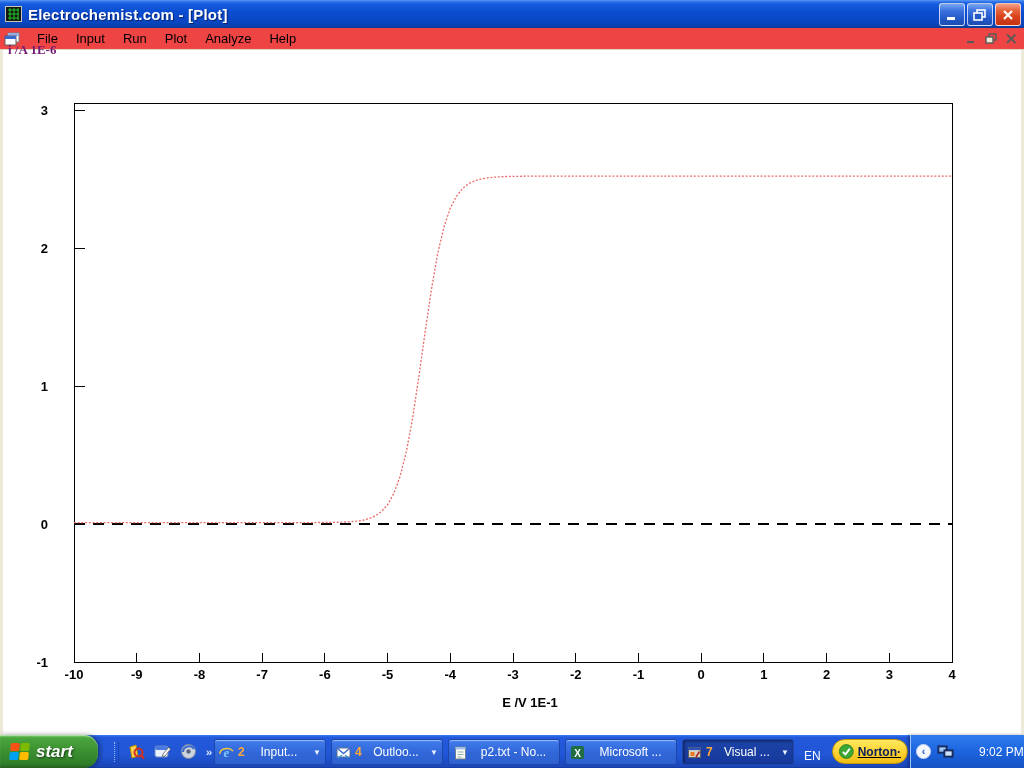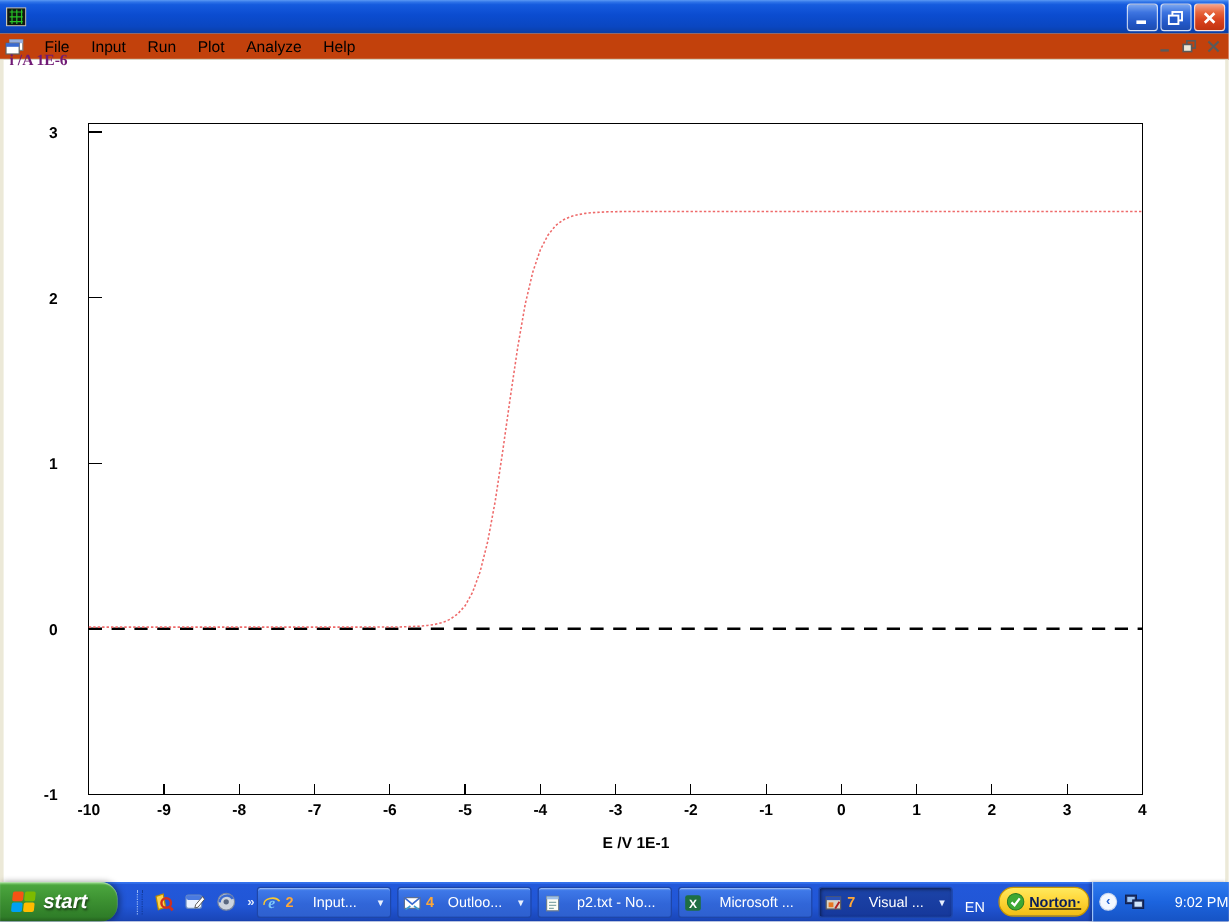--- a/index.html
+++ b/index.html
@@ -17,21 +17,21 @@
   .title-text{color:#fff;font-weight:bold;font-size:15px;letter-spacing:.2px;text-shadow:1px 1px 1px rgba(0,0,40,.55);}
   .win-btns{position:absolute;right:3px;top:3px;display:flex;gap:2px;}
   .wbtn{
     width:26px;height:23px;border-radius:3px;border:1px solid rgba(255,255,255,.7);
     background:linear-gradient(180deg,#7aa6f0 0%,#3d74e0 30%,#2258c8 70%,#1d4cb0 100%);
     display:flex;align-items:center;justify-content:center;padding:0;cursor:default;
   }
   .wbtn.close{background:linear-gradient(180deg,#f5a088 0%,#e6653c 30%,#d9431e 60%,#c23310 100%);}
   
   .menubar{
-    position:absolute;left:0;top:28px;width:1024px;height:22px;background:#c2410c;
+    position:absolute;left:0;top:28px;width:1024px;height:22px;background:#ef4444;
     display:flex;align-items:center;font-size:13px;color:#000;
     border-bottom:1px solid #d8d4c4;box-sizing:border-box;
   }
   .mdi-icon{width:16px;height:14px;margin:0 8px 0 4px;flex:0 0 auto;}
   .menu-item{padding:2px 9px;cursor:default;}
   .mdi-btns{position:absolute;right:4px;top:3px;display:flex;gap:3px;}
   .mbtn{width:17px;height:15px;background:transparent;border:none;display:flex;align-items:center;justify-content:center;padding:0;}
   
   .client{
     position:absolute;left:0;top:50px;width:1024px;height:685px;background:#fff;
@@ -100,20 +100,21 @@
     <rect x="1" y="1" width="15" height="14" fill="#101810"></rect>
     <g stroke="#27c427" stroke-width="1">
       <line x1="3" y1="4" x2="14" y2="4"></line>
         <line x1="3" y1="8" x2="14" y2="8"></line>
         <line x1="3" y1="12" x2="14" y2="12"></line>
       <line x1="5" y1="2" x2="5" y2="14"></line>
         <line x1="9" y1="2" x2="9" y2="14"></line>
         <line x1="13" y1="2" x2="13" y2="14"></line>
     </g>
   </svg>
+  <span class="title-text">Electrochemist.com - [Plot]</span>
   <div class="win-btns">
     <button class="wbtn">
       <svg width="14" height="12" viewBox="0 0 14 12">
         <rect x="2" y="8" width="8" height="3" fill="#fff"></rect>
       </svg>
     </button>
     <button class="wbtn">
       <svg width="14" height="12" viewBox="0 0 14 12">
         <rect x="4" y="1" width="8" height="7" fill="none" stroke="#fff" stroke-width="1.6"></rect>
         <rect x="1" y="4" width="8" height="7" fill="#2258c8" stroke="#fff" stroke-width="1.6"></rect>

